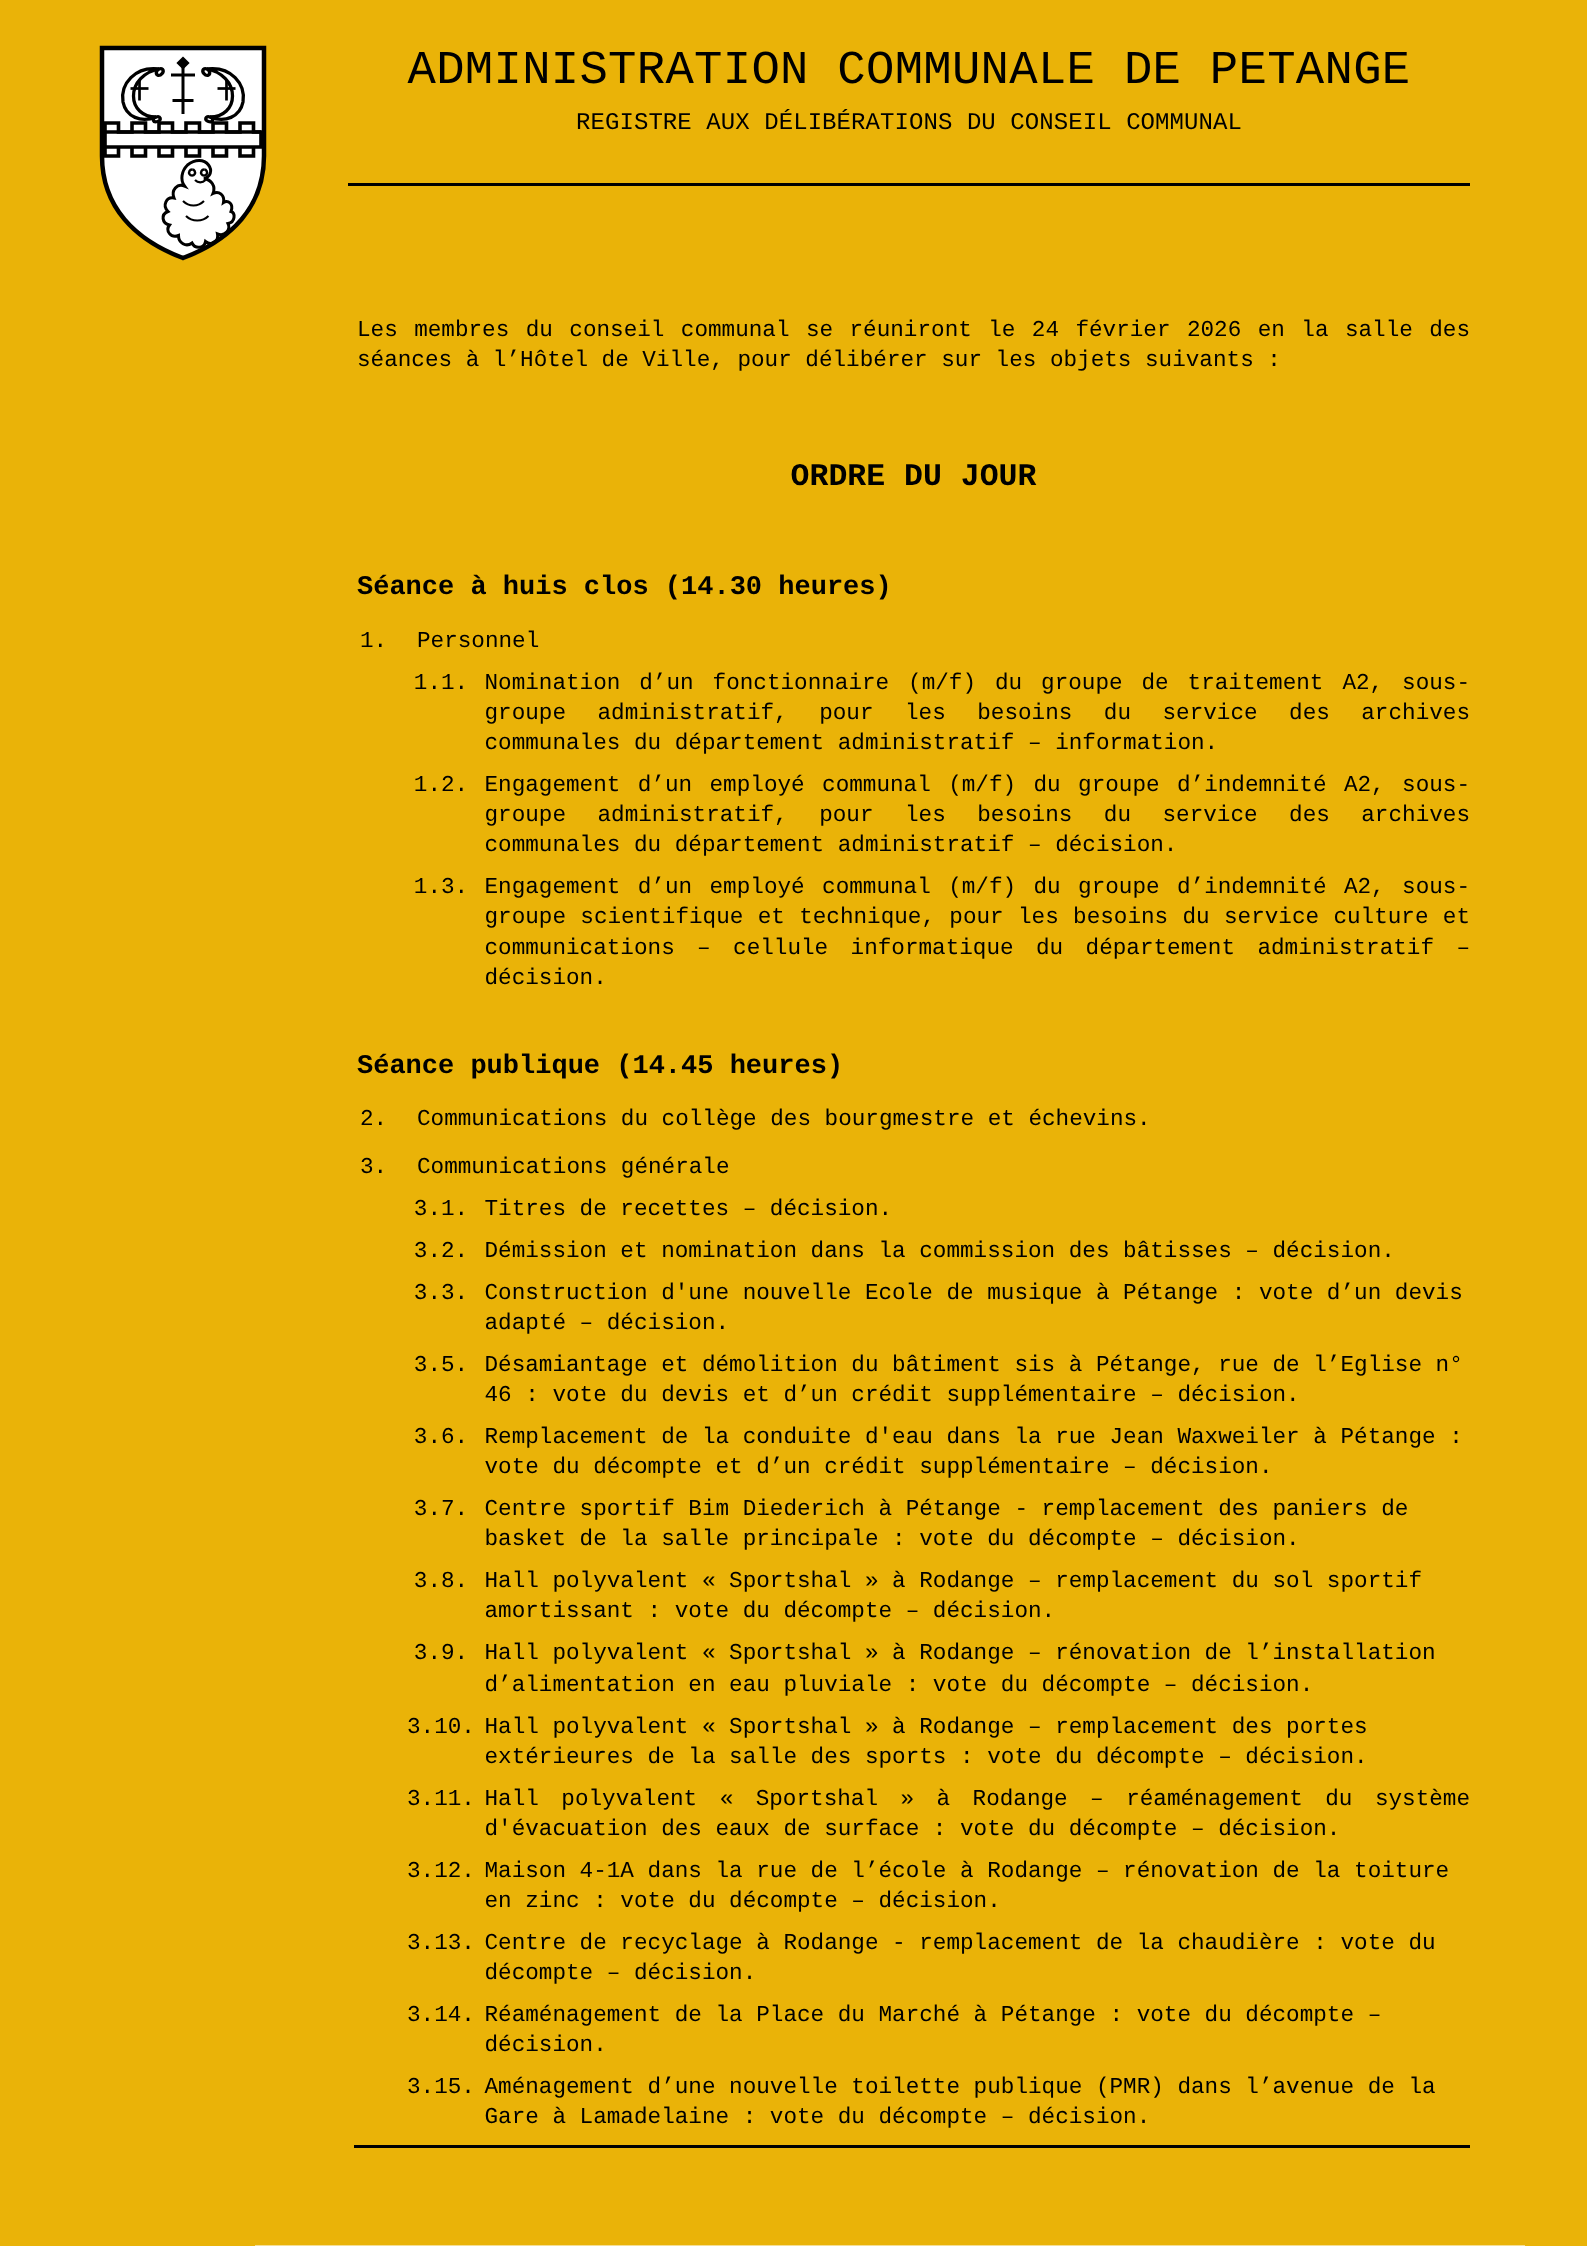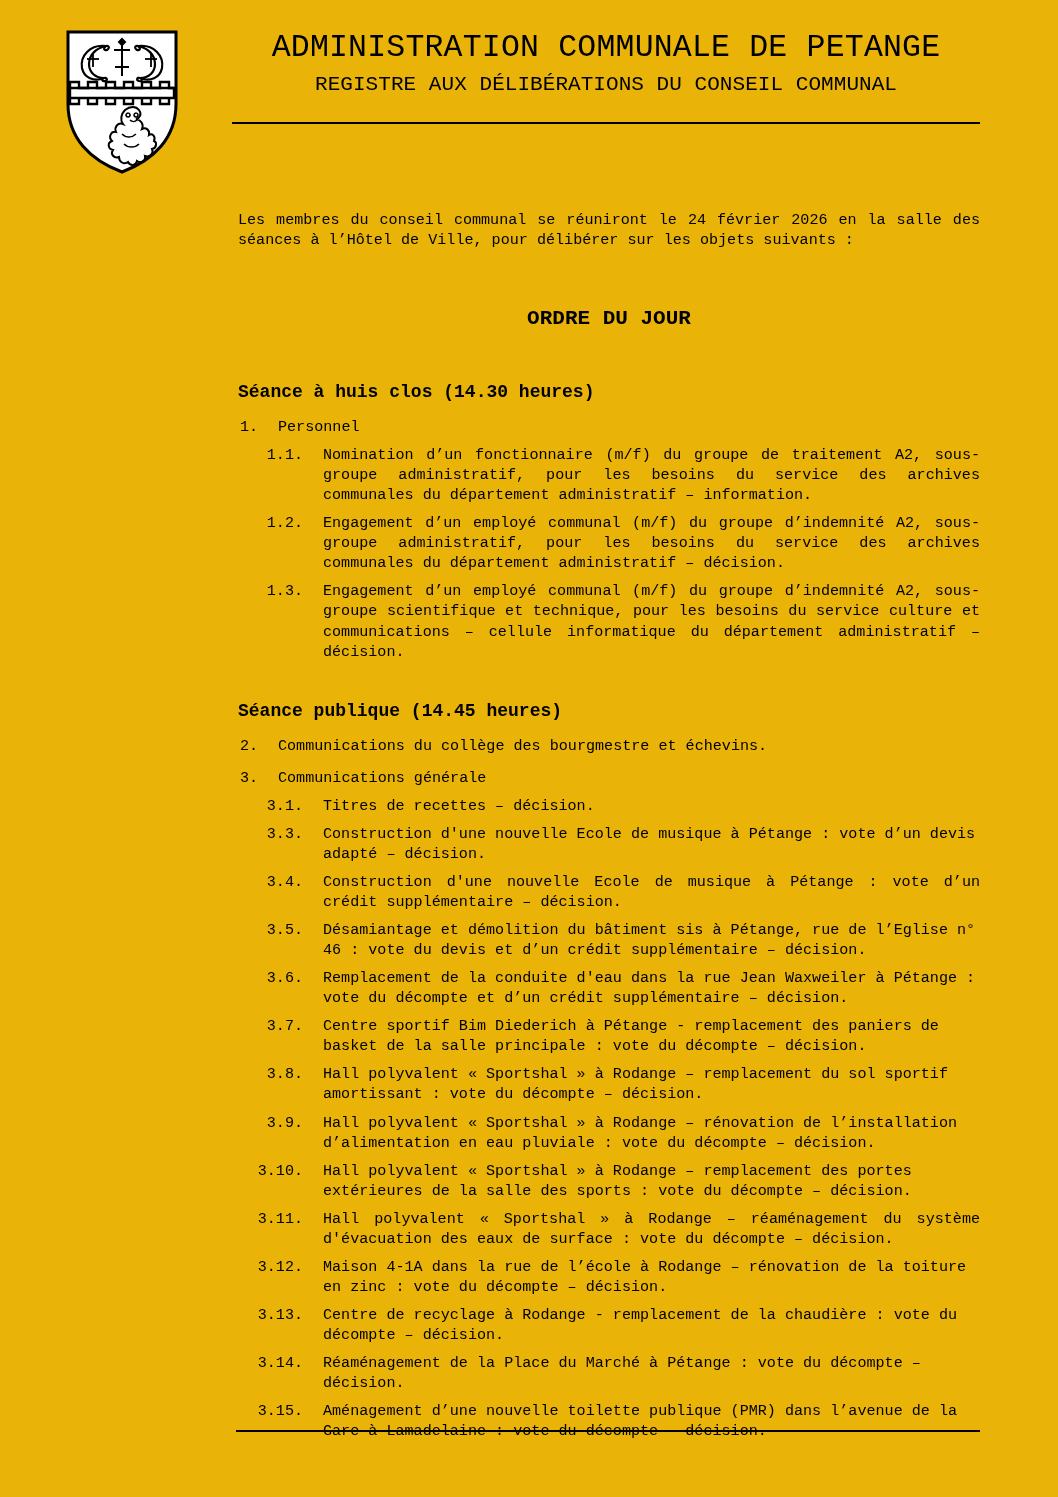--- a/index.html
+++ b/index.html
@@ -40,21 +40,21 @@
     width: 748px;
     text-align: center;
   }
   .org-title {
     font-size: 31.5px;
     letter-spacing: 0.2px;
     line-height: 1.12;
     white-space: nowrap;
   }
   .org-subtitle {
-    font-size: 21px;
+    font-size: 16px;
     letter-spacing: 0.05px;
     margin-top: 8px;
     white-space: nowrap;
   }
   .header-rule {
     position: absolute;
     left: 232px;
     top: 122px;
     width: 748px;
     height: 0;
@@ -107,24 +107,24 @@
     display: block;
   }
 
   .lvl2 {
     position: relative;
     padding-left: 85px;
     margin-top: 8px;
   }
   .lvl2 > .num {
     position: absolute;
-    left: 19px;
+    left: 33px;
     top: 0;
     width: 46px;
-    text-align: right;
+    text-align: center;
   }
   .lvl2 > .txt {
     display: block;
     text-align: justify;
     text-justify: inter-word;
   }
   .lvl2.nojustify > .txt {
     text-align: left;
   }
 
@@ -239,26 +239,26 @@
     <div class="lvl1">
       <span class="num">3.</span>
       <span class="txt">Communications générale</span>
     </div>
 
     <div class="lvl2 nojustify">
       <span class="num">3.1.</span>
       <span class="txt">Titres de recettes – décision.</span>
     </div>
     <div class="lvl2 nojustify">
+      <span class="num">3.2.</span>
+      <span class="txt">Démission et nomination dans la commission des bâtisses – décision.</span>
+    </div>
+    <div class="lvl2 nojustify">
       <span class="num">3.3.</span>
       <span class="txt">Construction d'une nouvelle Ecole de musique à Pétange : vote d’un devis adapté – décision.</span>
-    </div>
-    <div class="lvl2">
-      <span class="num">3.4.</span>
-      <span class="txt">Construction d'une nouvelle Ecole de musique à Pétange : vote d’un crédit supplémentaire – décision.</span>
     </div>
     <div class="lvl2 nojustify">
       <span class="num">3.5.</span>
       <span class="txt">Désamiantage et démolition du bâtiment sis à Pétange, rue de l’Eglise n° 46 : vote du devis et d’un crédit supplémentaire – décision.</span>
     </div>
     <div class="lvl2 nojustify">
       <span class="num">3.6.</span>
       <span class="txt">Remplacement de la conduite d'eau dans la rue Jean Waxweiler à Pétange : vote du décompte et d’un crédit supplémentaire – décision.</span>
     </div>
     <div class="lvl2 nojustify">

